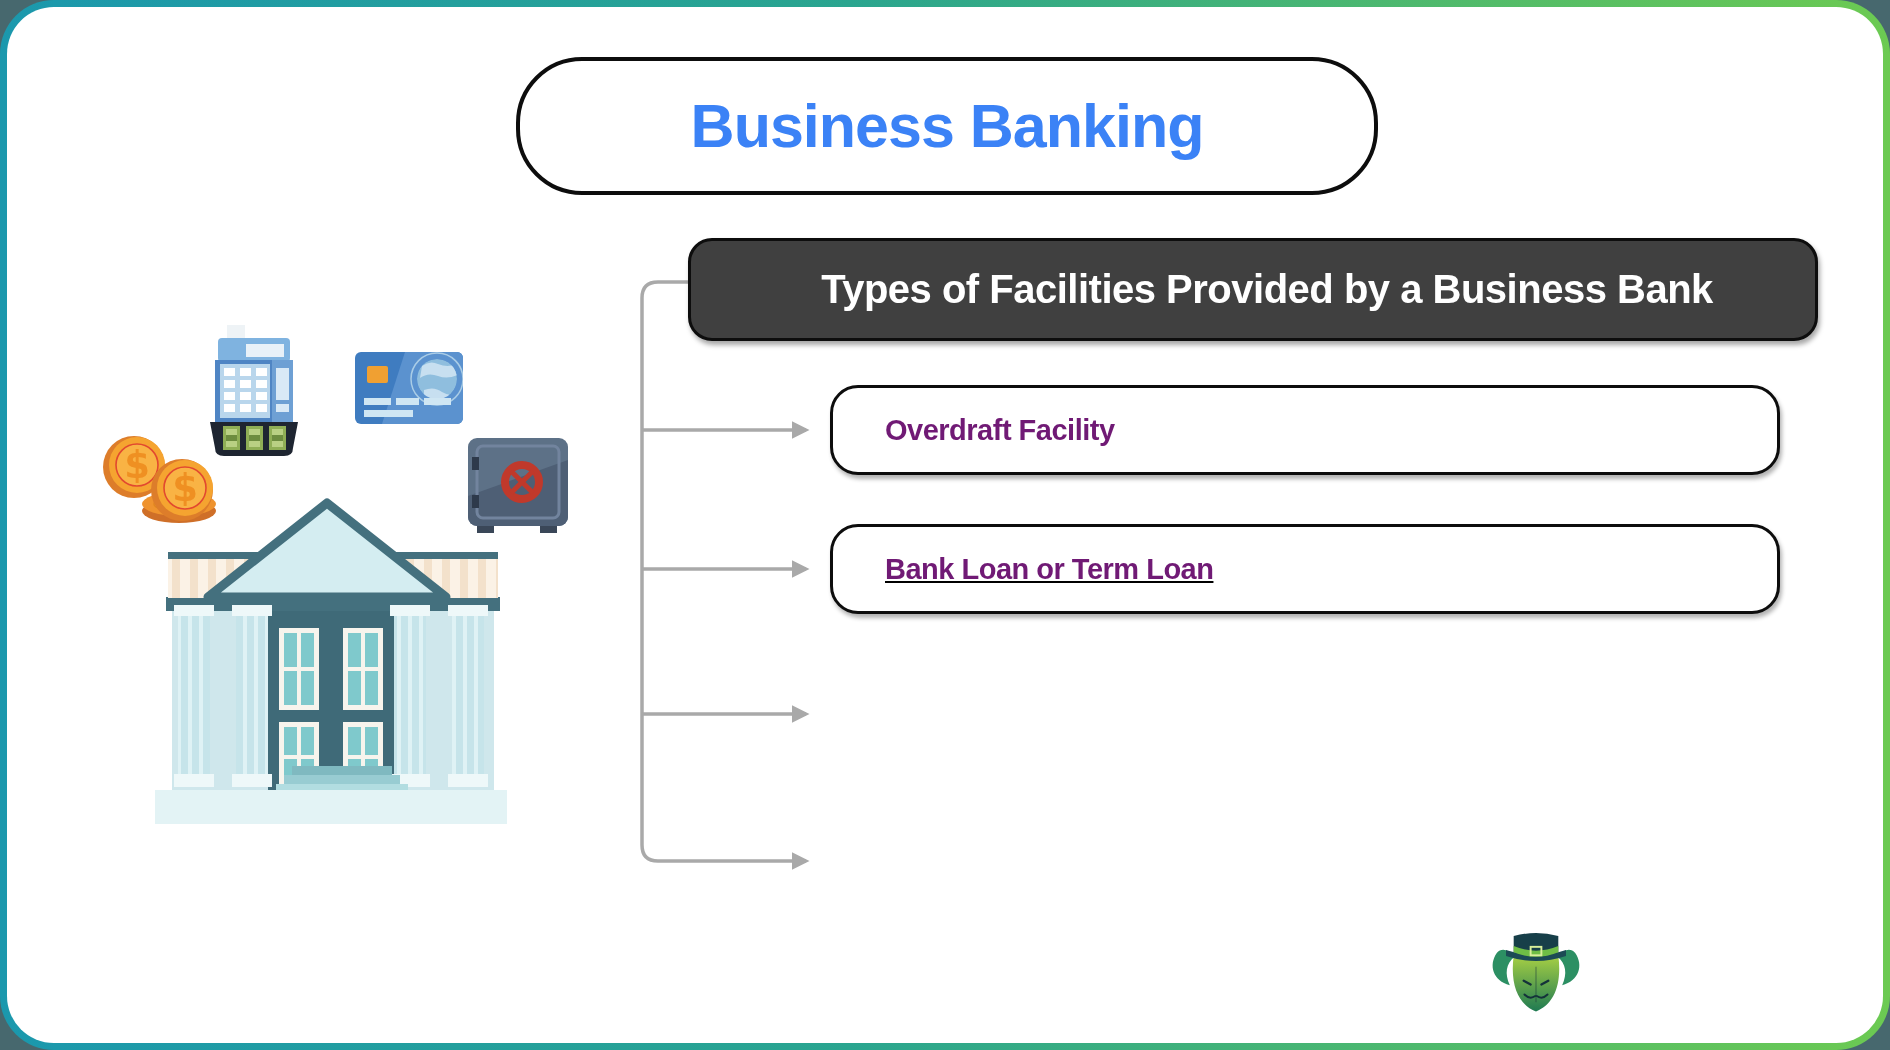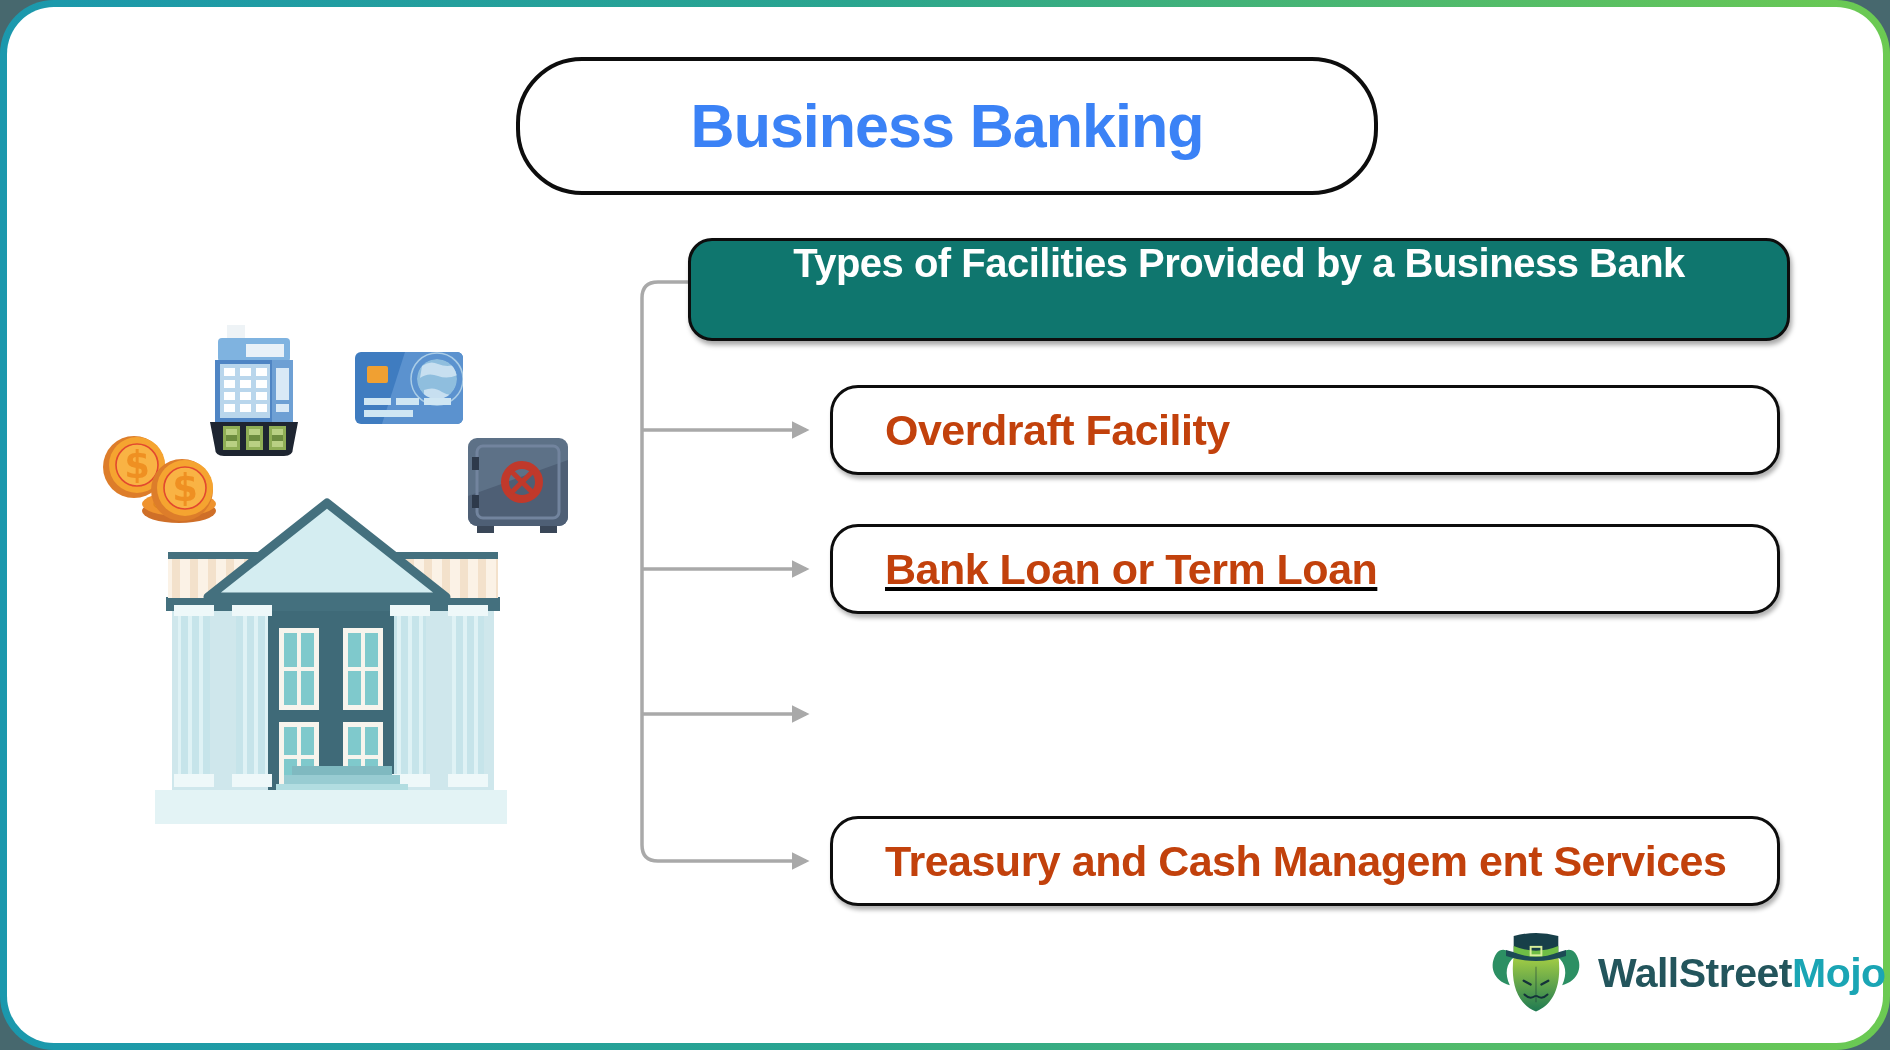--- a/index.html
+++ b/index.html
@@ -3,24 +3,24 @@
 <meta charset="utf-8">
 <style>
   html,body{margin:0;padding:0;}
   body{width:1890px;height:1050px;font-family:"Liberation Sans","DejaVu Sans",sans-serif;}
   .canvas{position:relative;width:1890px;height:1050px;background:#47686e;overflow:hidden;}
   .frame{position:absolute;inset:0;border-radius:54px;background:linear-gradient(90deg,#1b98ad 0%,#2aa58f 45%,#6cca52 100%);}
   .card{position:absolute;inset:7px;border-radius:47px;background:#ffffff;}
   .title-pill{position:absolute;left:516px;top:57px;width:854px;height:130px;border:4px solid #0d0d0d;border-radius:66px;background:#ffffff;display:flex;align-items:center;justify-content:center;z-index:5;}
   .title-pill span{font-size:61px;font-weight:700;color:#3b82f6;letter-spacing:-1px;}
   .connectors{position:absolute;left:0;top:0;width:1890px;height:1050px;z-index:2;pointer-events:none;}
-  .header-box{position:absolute;left:688px;top:238px;width:1096px;height:97px;background:#0f766e;border:3.5px solid #0d0d0d;border-radius:24px;display:flex;align-items:flex-start;justify-content:center;box-shadow:2px 4px 5px rgba(0,0,0,0.35);z-index:4;}
+  .header-box{position:absolute;left:688px;top:238px;width:1096px;height:97px;background:#404040;border:3.5px solid #0d0d0d;border-radius:24px;display:flex;align-items:center;justify-content:center;box-shadow:2px 4px 5px rgba(0,0,0,0.35);z-index:4;padding-left:28px;}
   .header-box span{font-size:40px;font-weight:700;color:#ffffff;letter-spacing:-0.5px;}
   .facility-box{position:absolute;left:830px;width:950px;height:90px;background:#ffffff;border:3.5px solid #0d0d0d;border-radius:28px;display:flex;align-items:center;box-shadow:2px 4px 4px rgba(0,0,0,0.3);z-index:4;padding-left:52px;box-sizing:border-box;}
-  .facility-box span{font-size:43px;font-weight:700;color:#c2410c;letter-spacing:-0.5px;}
+  .facility-box span{font-size:29px;font-weight:700;color:#701a75;letter-spacing:-0.5px;}
   .fb1{top:385px;} .fb2{top:524px;text-decoration:underline;} .fb3{top:669px;} .fb4{top:816px;}
   .illus{position:absolute;left:60px;top:300px;width:520px;height:540px;z-index:3;}
   .logo{position:absolute;left:1486px;top:926px;height:94px;display:flex;align-items:center;z-index:5;}
   .logo svg{width:100px;height:94px;}
   .logo-text{margin-left:12px;font-size:41px;font-weight:700;letter-spacing:-0.5px;white-space:nowrap;}
   .logo-text .p1{color:#23555c;}
   .logo-text .p2{color:#1aa5b4;}
 </style>
 </head>
 <body>
@@ -47,23 +47,20 @@
 
   <div class="header-box">
     <span>Types of Facilities Provided by a Business Bank</span>
   </div>
 
   <div class="facility-box fb1">
     <span>Overdraft Facility</span>
   </div>
   <div class="facility-box fb2">
     <span>Bank Loan or Term Loan</span>
-  </div>
-  <div class="facility-box fb4">
-    <span>Treasury and Cash Managem ent Services</span>
   </div>
 
   <svg class="illus" viewBox="0 0 520 540">
     <defs>
       <pattern id="entstripes" width="18" height="42" patternUnits="userSpaceOnUse">
         <rect width="18" height="42" fill="#fbf2e6"></rect>
           <rect x="4" width="8" height="42" fill="#f3e1cb"></rect>
       </pattern>
       <pattern id="colstripes" width="11" height="10" patternUnits="userSpaceOnUse">
         <rect width="11" height="10" fill="#c6e4ea"></rect>
@@ -246,15 +243,14 @@
       <line x1="65" y1="48" x2="65" y2="94" stroke="#14323a" stroke-width="2" opacity="0.35"></line>
       <line x1="49" y1="66" x2="58" y2="71" stroke="#14323a" stroke-width="3" stroke-linecap="round"></line>
       <line x1="81" y1="66" x2="72" y2="71" stroke="#14323a" stroke-width="3" stroke-linecap="round"></line>
       <path d="M50,84 Q57,91 64,86" fill="none" stroke="#14323a" stroke-width="2.5" stroke-linecap="round"></path>
       <path d="M66,86 Q73,91 80,84" fill="none" stroke="#14323a" stroke-width="2.5" stroke-linecap="round"></path>
       <path d="M26,34 Q65,47 104,34 L104,26 Q65,39 26,26 Z" fill="#1c4b55"></path>
       <path d="M36,29 L36,8 Q65,0 94,8 L94,29 Q65,41 36,29 Z" fill="#173f49"></path>
       <path d="M36,21 L36,29 Q65,41 94,29 L94,21 Q65,33 36,21 Z" fill="#6fbe45"></path>
       <rect x="58" y="22" width="14" height="11" fill="none" stroke="#d8ef9a" stroke-width="2.5"></rect>
     </svg>
-    <div class="logo-text"><span class="p1">WallStreet</span><span class="p2">Mojo</span></div>
   </div>
 </div>
 
 </body></html>

